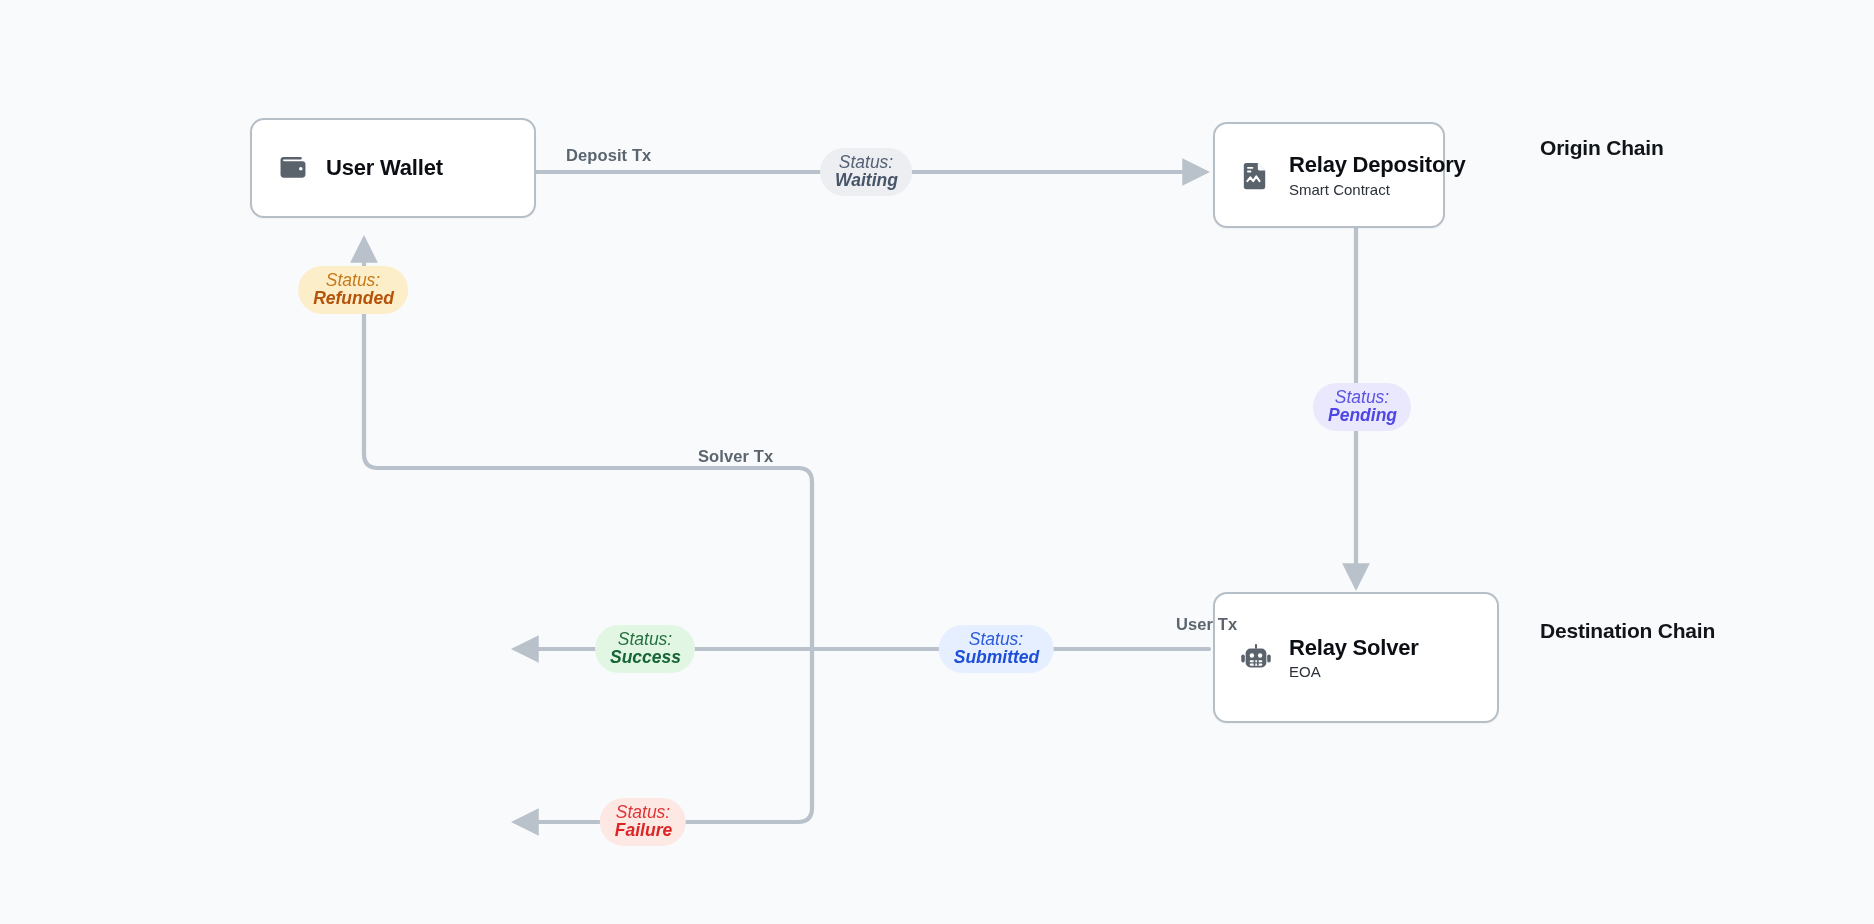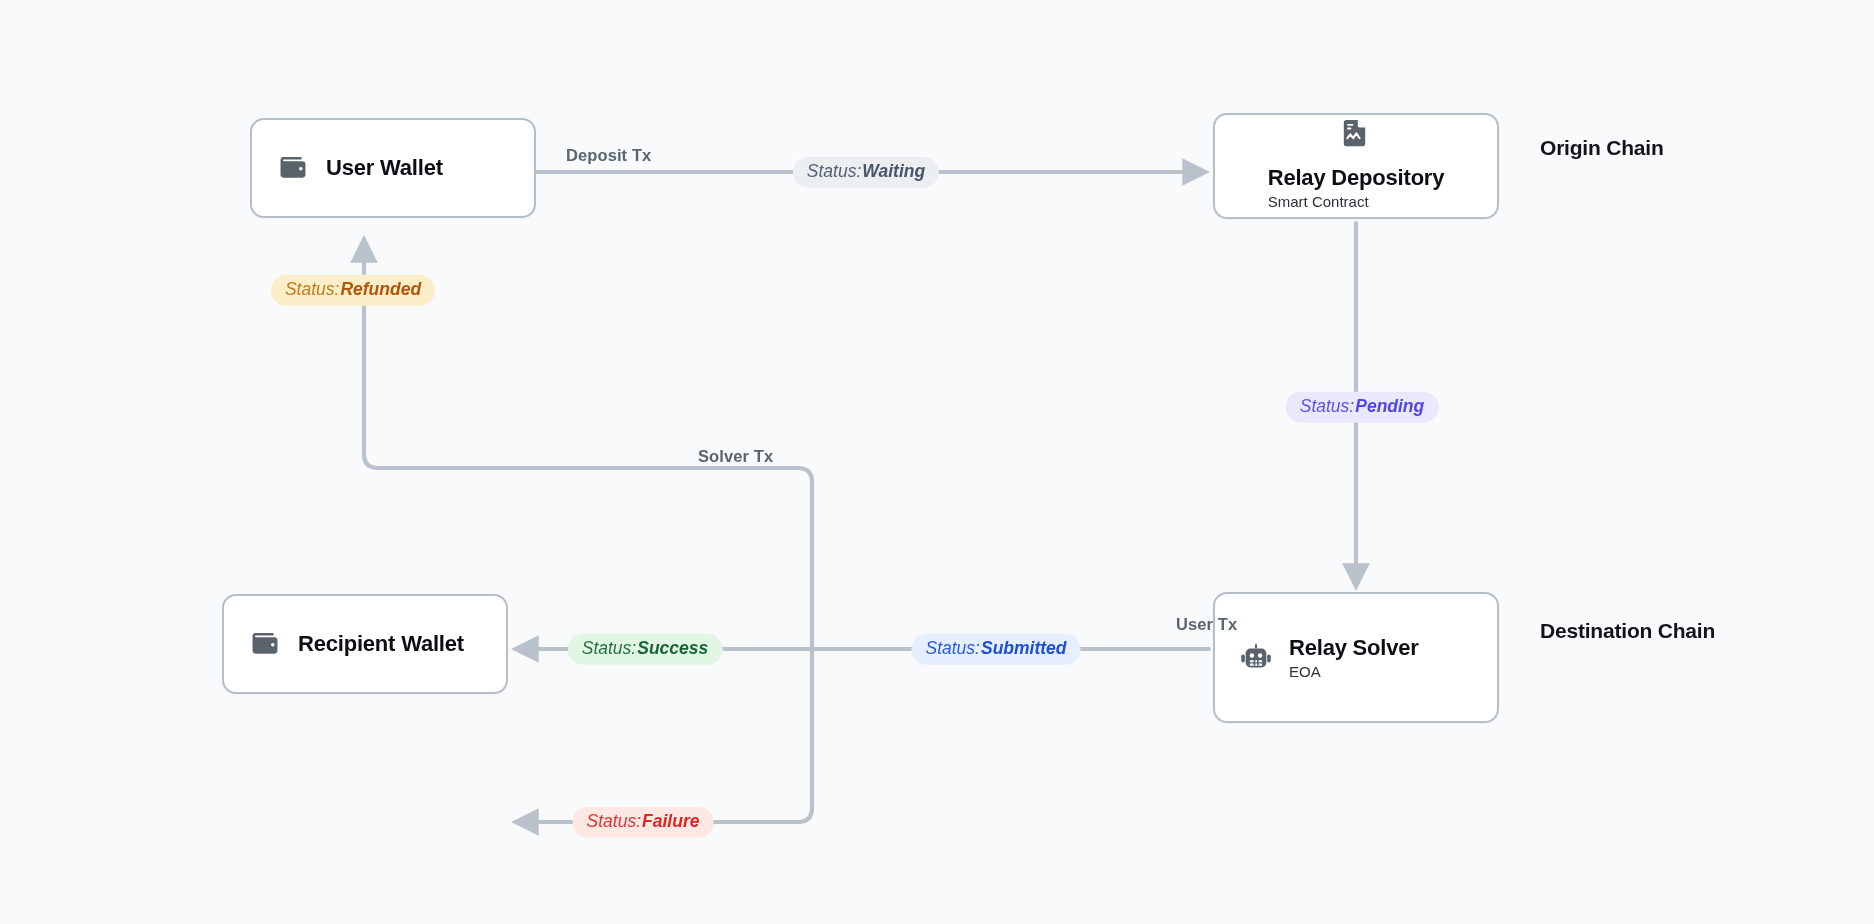--- a/index.html
+++ b/index.html
@@ -99,20 +99,21 @@
     position: absolute;
     display: inline-flex;
     align-items: center;
     border-radius: 999px;
     padding: 6px 14px 7px 14px;
     font-size: 17.5px;
     font-style: italic;
     white-space: nowrap;
     transform: translate(-50%, -50%);
     line-height: 1;
+    flex-direction: column;
   }
   .pill .k { font-weight: 500; opacity: 0.92; }
   .pill .v { font-weight: 800; margin-left: 1px; }
 </style>
 </head>
 <body>
 
 <div id="canvas">
 
   <svg id="edges" viewBox="0 0 1874 924" width="1874" height="924" xmlns="http://www.w3.org/2000/svg">
@@ -144,43 +145,34 @@
   <div class="node single" style="left:222px; top:118px; width:286px; height:100px;margin-left:28px;">
     <svg class="node-icon" viewBox="0 0 24 24" xmlns="http://www.w3.org/2000/svg">
       <path fill="#5a626b" d="M3.2 6.2c0-1.1.9-2 2-2h12.1c.5 0 .9.4.9.9s-.4.9-.9.9H5.6c-.4 0-.7.3-.7.6s.3.6.7.6h13.2c1.1 0 2 .9 2 2v7.6c0 1.1-.9 2-2 2H5.2c-1.1 0-2-.9-2-2V6.2z"></path>
       <circle cx="17.5" cy="12.6" r="1.25" fill="#ffffff"></circle>
     </svg>
     <div class="node-text">
       <div class="node-title">User Wallet</div>
     </div>
   </div>
 
-  <div class="node" style="left:1213px; top:113px; width:286px; height:106px;flex-direction:column;">
+  <div class="node" style="left:1213px; top:122px; width:232px; height:106px;">
     <svg class="node-icon" viewBox="0 0 24 24" xmlns="http://www.w3.org/2000/svg">
       <path fill="#5a626b" d="M5 3.6h8.1l5.4 5.4v11.4c0 .9-.7 1.6-1.6 1.6H5c-.9 0-1.6-.7-1.6-1.6V5.2c0-.9.7-1.6 1.6-1.6z"></path>
       <path fill="#f8fafc" d="M13.3 3.6l5.2 5.2h-4.2c-.6 0-1-.4-1-1V3.6z"></path>
       <rect x="5.7" y="6.3" width="4.4" height="1.35" rx="0.55" fill="#ffffff"></rect>
       <rect x="5.7" y="8.9" width="3.0" height="1.35" rx="0.55" fill="#ffffff"></rect>
       <path fill="none" stroke="#ffffff" stroke-width="1.45" stroke-linecap="round" stroke-linejoin="round" d="M5.9 16.3l2.1-2.6 2.0 2.6 2.2-3.3 2.3 3.3"></path>
     </svg>
     <div class="node-text">
       <div class="node-title">Relay Depository</div>
       <div class="node-sub">Smart Contract</div>
     </div>
   </div>
 
-  <div class="node single" style="left:222px; top:594px; width:286px; height:100px;">
-    <svg class="node-icon" viewBox="0 0 24 24" xmlns="http://www.w3.org/2000/svg">
-      <path fill="#5a626b" d="M3.2 6.2c0-1.1.9-2 2-2h12.1c.5 0 .9.4.9.9s-.4.9-.9.9H5.6c-.4 0-.7.3-.7.6s.3.6.7.6h13.2c1.1 0 2 .9 2 2v7.6c0 1.1-.9 2-2 2H5.2c-1.1 0-2-.9-2-2V6.2z"></path>
-      <circle cx="17.5" cy="12.6" r="1.25" fill="#ffffff"></circle>
-    </svg>
-    <div class="node-text">
-      <div class="node-title">Recipient Wallet</div>
-    </div>
-  </div>
 
   <div class="node" style="left:1213px; top:592px; width:286px; height:131px;">
     <svg class="node-icon" viewBox="0 0 24 24" xmlns="http://www.w3.org/2000/svg">
       <rect x="11.25" y="2.2" width="1.5" height="3.2" rx="0.7" fill="#5a626b"></rect>
       <rect x="1.6" y="9.6" width="2.5" height="5.6" rx="1.2" fill="#5a626b"></rect>
       <rect x="19.9" y="9.6" width="2.5" height="5.6" rx="1.2" fill="#5a626b"></rect>
       <rect x="4.7" y="5.3" width="14.6" height="13.4" rx="3.4" fill="#5a626b"></rect>
       <circle cx="9.1" cy="10.2" r="1.55" fill="#ffffff"></circle>
       <circle cx="14.9" cy="10.2" r="1.55" fill="#ffffff"></circle>
       <rect x="7.6" y="13.5" width="8.8" height="1.5" rx="0.55" fill="#ffffff"></rect>

